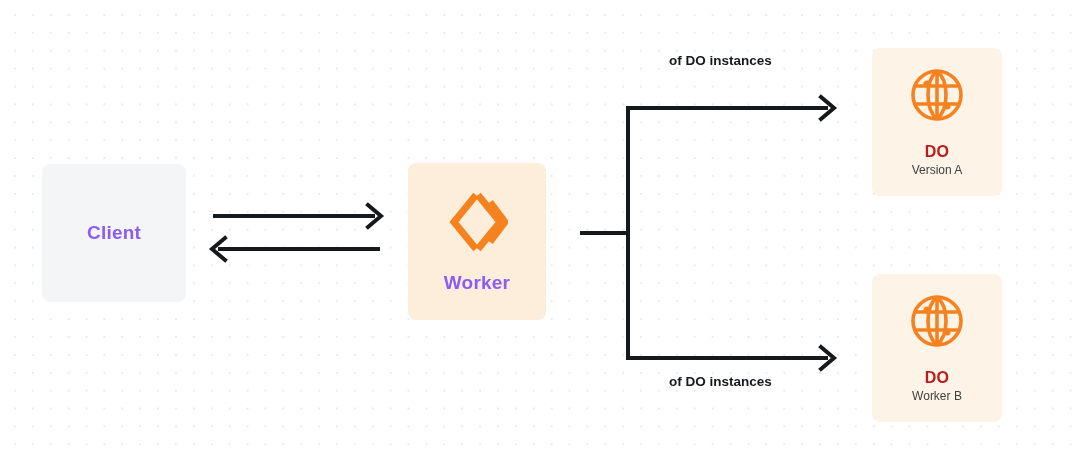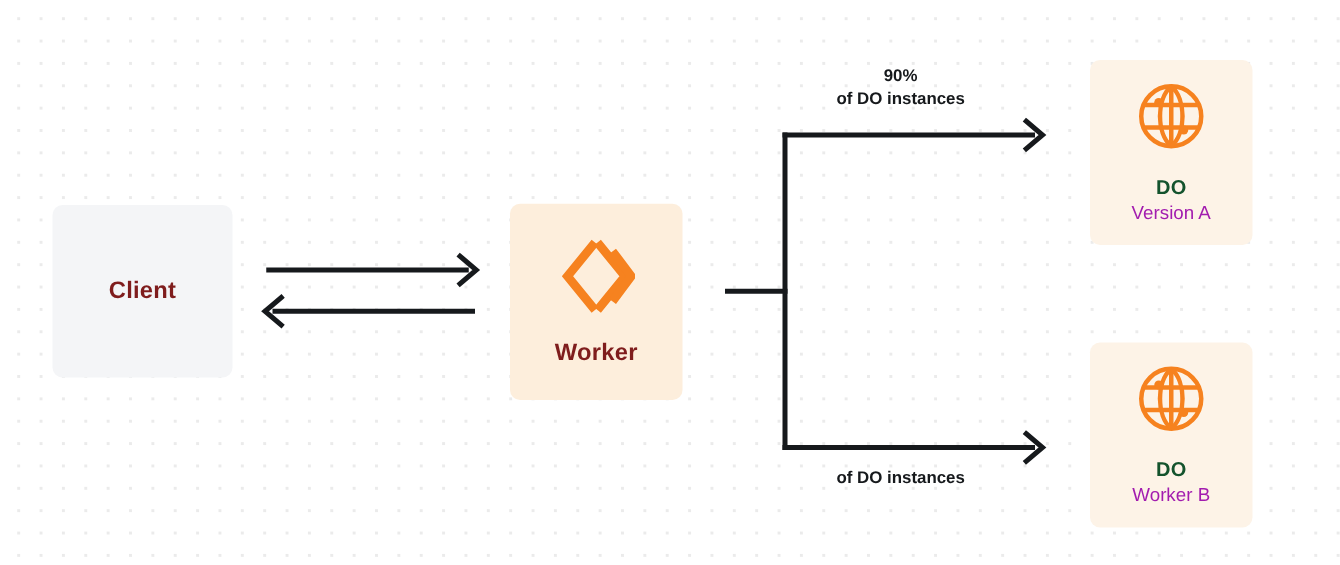--- a/index.html
+++ b/index.html
@@ -46,33 +46,33 @@
   }
   .node-do-b {
     left: 872px; top: 274px;
     width: 130px; height: 148px;
     background: #fdf3e7;
   }
 
   .node-title {
     font-size: 19px;
     font-weight: bold;
-    color: #7f1d1d;
+    color: #8b5cf6;
     letter-spacing: 0.2px;
   }
   .node-title-sm {
     font-size: 16px;
     font-weight: bold;
-    color: #14532d;
+    color: #b91c1c;
     letter-spacing: 0.2px;
   }
   .node-sub {
-    font-size: 15px;
+    font-size: 12px;
     font-weight: normal;
-    color: #a21caf;
+    color: #404040;
     margin-top: 2px;
   }
 
   .worker-icon { margin-bottom: 14px; }
   .globe-icon  { margin-bottom: 16px; }
 
   
   .edge-label {
     position: absolute;
     text-align: center;
@@ -178,21 +178,20 @@
         </g>
         <circle cx="18" cy="17" r="3.6" fill="#F6821F"></circle>
         <circle cx="38" cy="39" r="3.6" fill="#F6821F"></circle>
       </svg>
     </span>
     <span class="node-title-sm">DO</span>
     <span class="node-sub">Worker B</span>
   </div>
 
   <div class="edge-label label-top">
-    <span class="pct">90%</span>
     <span class="desc">of DO instances</span>
   </div>
 
   <div class="edge-label label-bottom">
     <span class="desc">of DO instances</span>
   </div>
 
 </div>
 
 </body></html>

